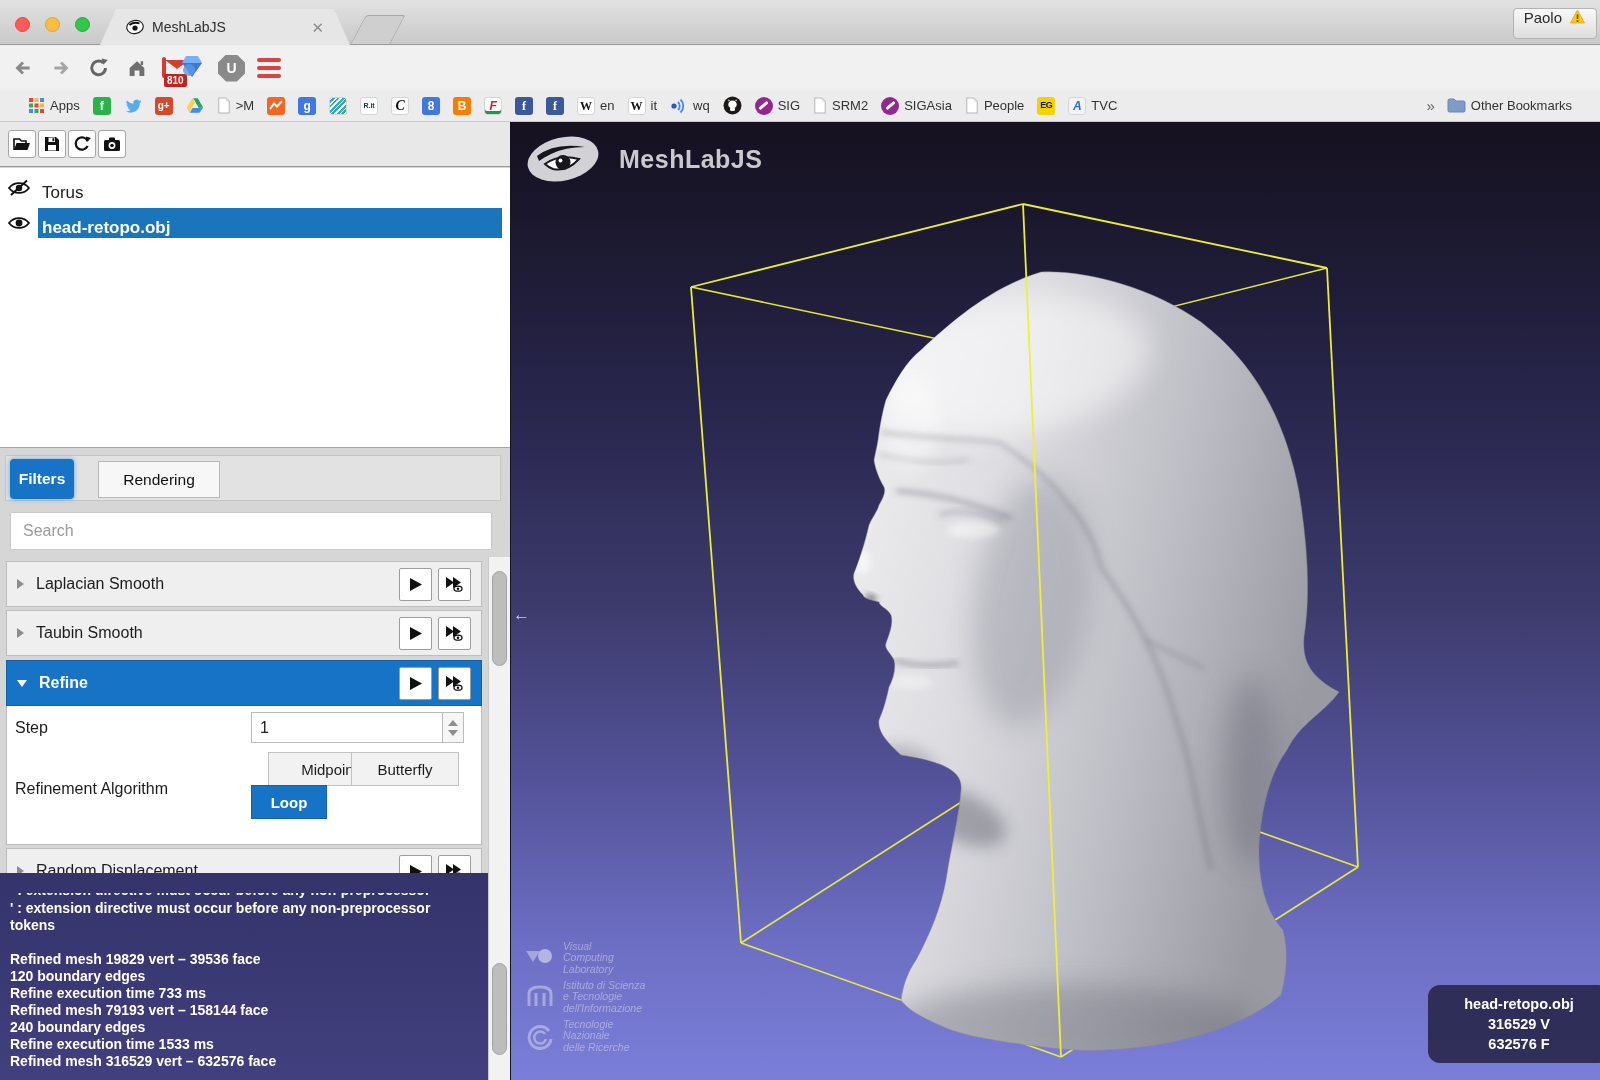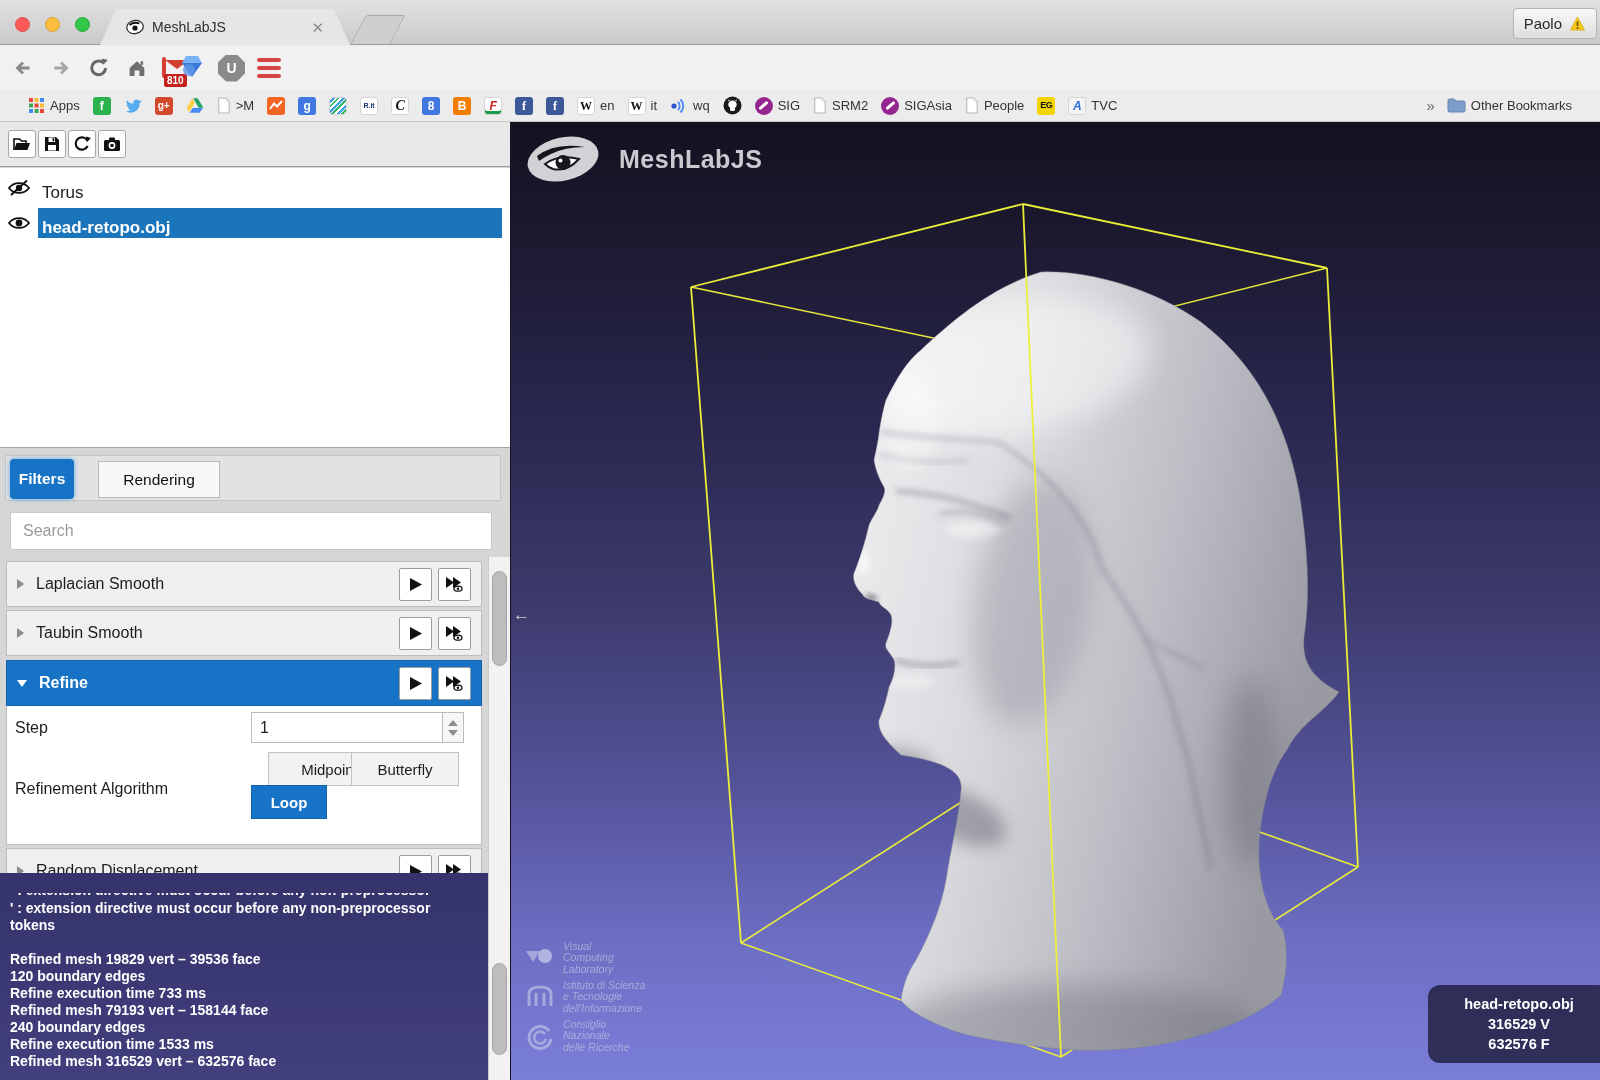--- a/index.html
+++ b/index.html
@@ -13,21 +13,21 @@
   .tl.red{left:15px;background:#fc5b57;border:1px solid #d94c47;}
   .tl.yellow{left:45px;background:#fdbe3f;border:1px solid #dba336;}
   .tl.green{left:75px;background:#31c748;border:1px solid #2aa93d;}
   .tab{position:absolute;left:100px;top:9px;width:250px;height:36px;
     background:#e6e6e6;clip-path:polygon(0 100%,16px 0,calc(100% - 16px) 0,100% 100%);
     filter:drop-shadow(0 0 1px #8e8e8e);display:flex;align-items:center;padding:0 26px;}
   .tab-title{font-size:14px;color:#2e2e2e;margin-left:8px;white-space:nowrap;}
   .tab-close{margin-left:auto;color:#8b8b8b;font-size:15px;line-height:1;}
   .newtab{position:absolute;left:358px;top:15px;width:40px;height:29px;background:#cfcfcf;
     border:1px solid #a8a8a8;transform:skewX(-28deg);border-bottom:none;border-radius:3px 3px 0 0;}
-  .profile{position:absolute;right:3px;top:8px;height:31px;padding:0 10px;display:flex;align-items:center;gap:7px;
+  .profile{position:absolute;right:3px;top:8px;height:31px;padding:0 10px;display:flex;align-items:flex-start;gap:7px;
     background:linear-gradient(#f8f8f8,#dedede);border:1px solid #b3b3b3;border-radius:4px;font-size:15px;color:#2b2b2b;}
 
   
   .navbar{position:absolute;left:0;top:46px;width:1600px;height:44px;background:#f1f1f1;
     display:flex;align-items:center;padding:0 10px;gap:12px;}
   .navicon{flex:none;display:flex;align-items:center;justify-content:center;width:26px;height:26px;}
   .urlbar{flex:1;height:32px;background:#fff;border:1px solid #c5c5c5;border-radius:4px;
     display:flex;align-items:center;padding:0 10px;gap:10px;min-width:0;}
   .urltext{font-size:17px;color:#1c1c1c;white-space:nowrap;overflow:hidden;flex:1;}
   .star{font-size:20px;color:#9a9a9a;line-height:1;flex:none;}
@@ -634,21 +634,21 @@
             <span>e Tecnologie</span><br>
             <span>dell'Informazione</span>
           </span>
         </div>
         <div class="credit">
           <svg width="30" height="28" viewBox="0 0 30 28">
             <path d="M24,9 A11,11 0 1 0 26,17" fill="none" stroke="rgba(210,210,232,.55)" stroke-width="3"></path>
             <path d="M20,12 A6,6 0 1 0 21,17" fill="none" stroke="rgba(210,210,232,.55)" stroke-width="2.5"></path>
           </svg>
           <span class="ctext">
-            <span>Consiglio</span><br>
+            <span>Tecnologie</span><br>
             <span>Nazionale</span><br>
             <span>delle Ricerche</span>
           </span>
         </div>
       </div>
 
       <div class="infobox">
         <div>head-retopo.obj</div>
         <div>316529 V</div>
         <div>632576 F</div>

